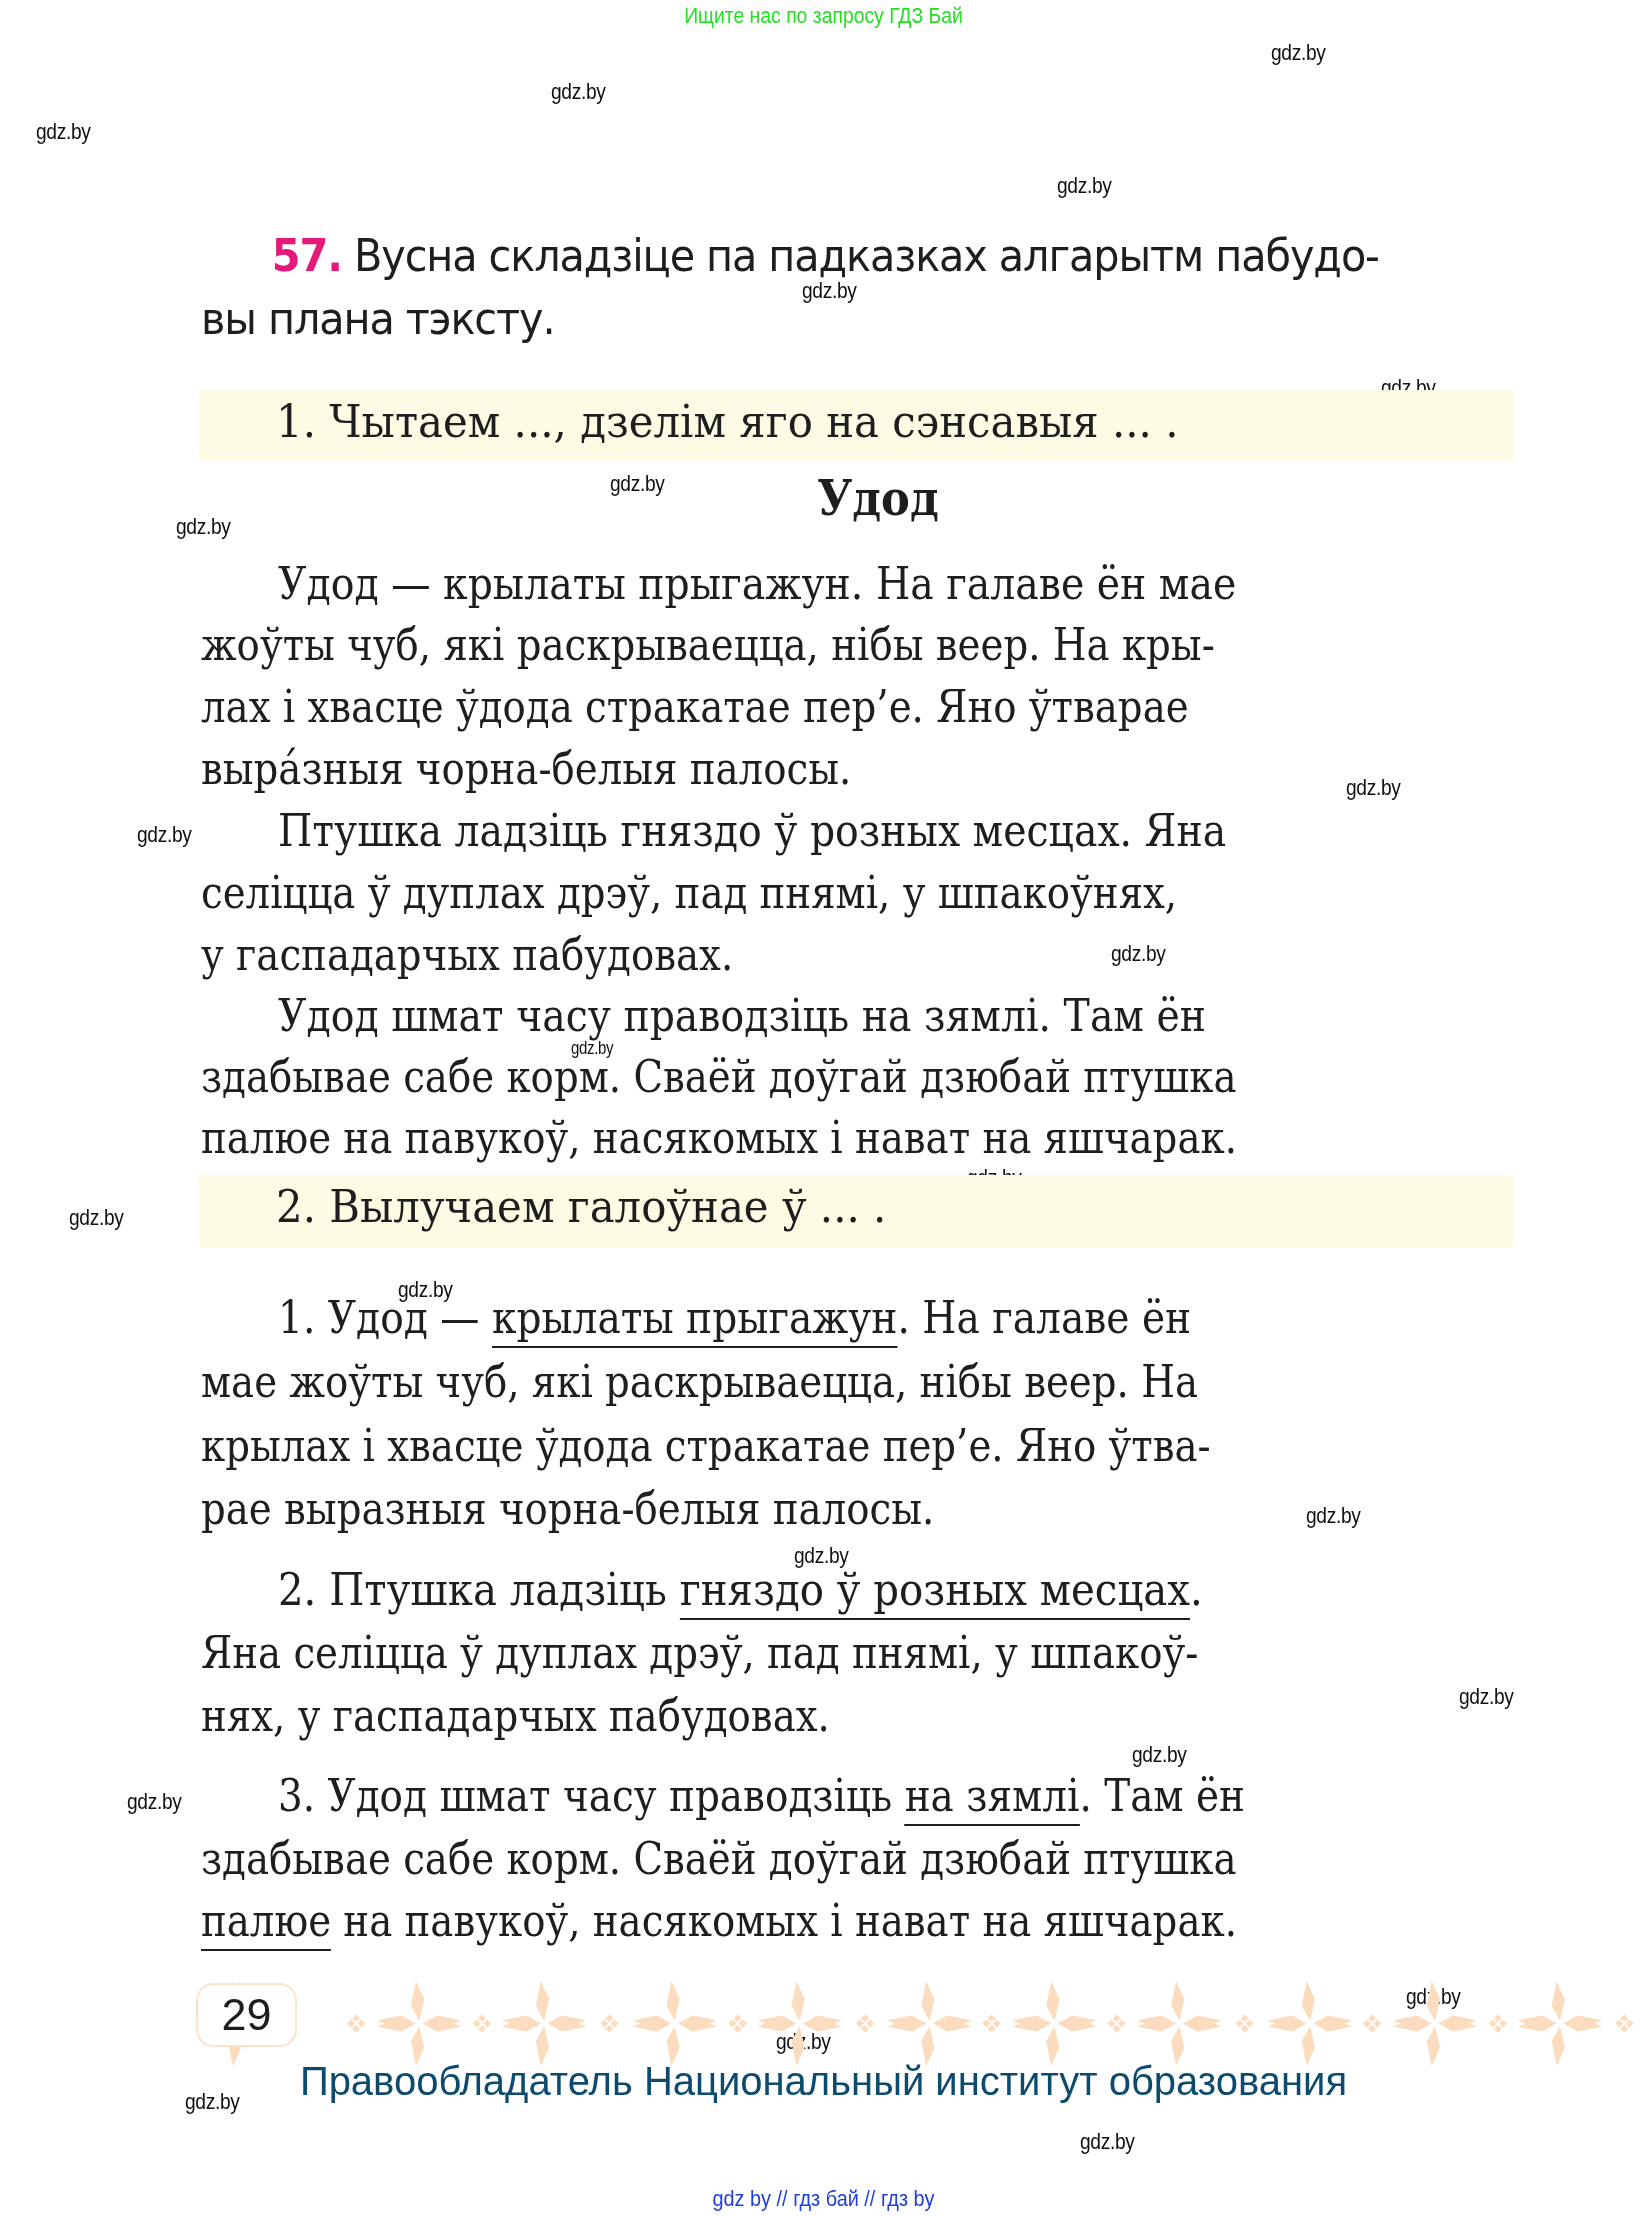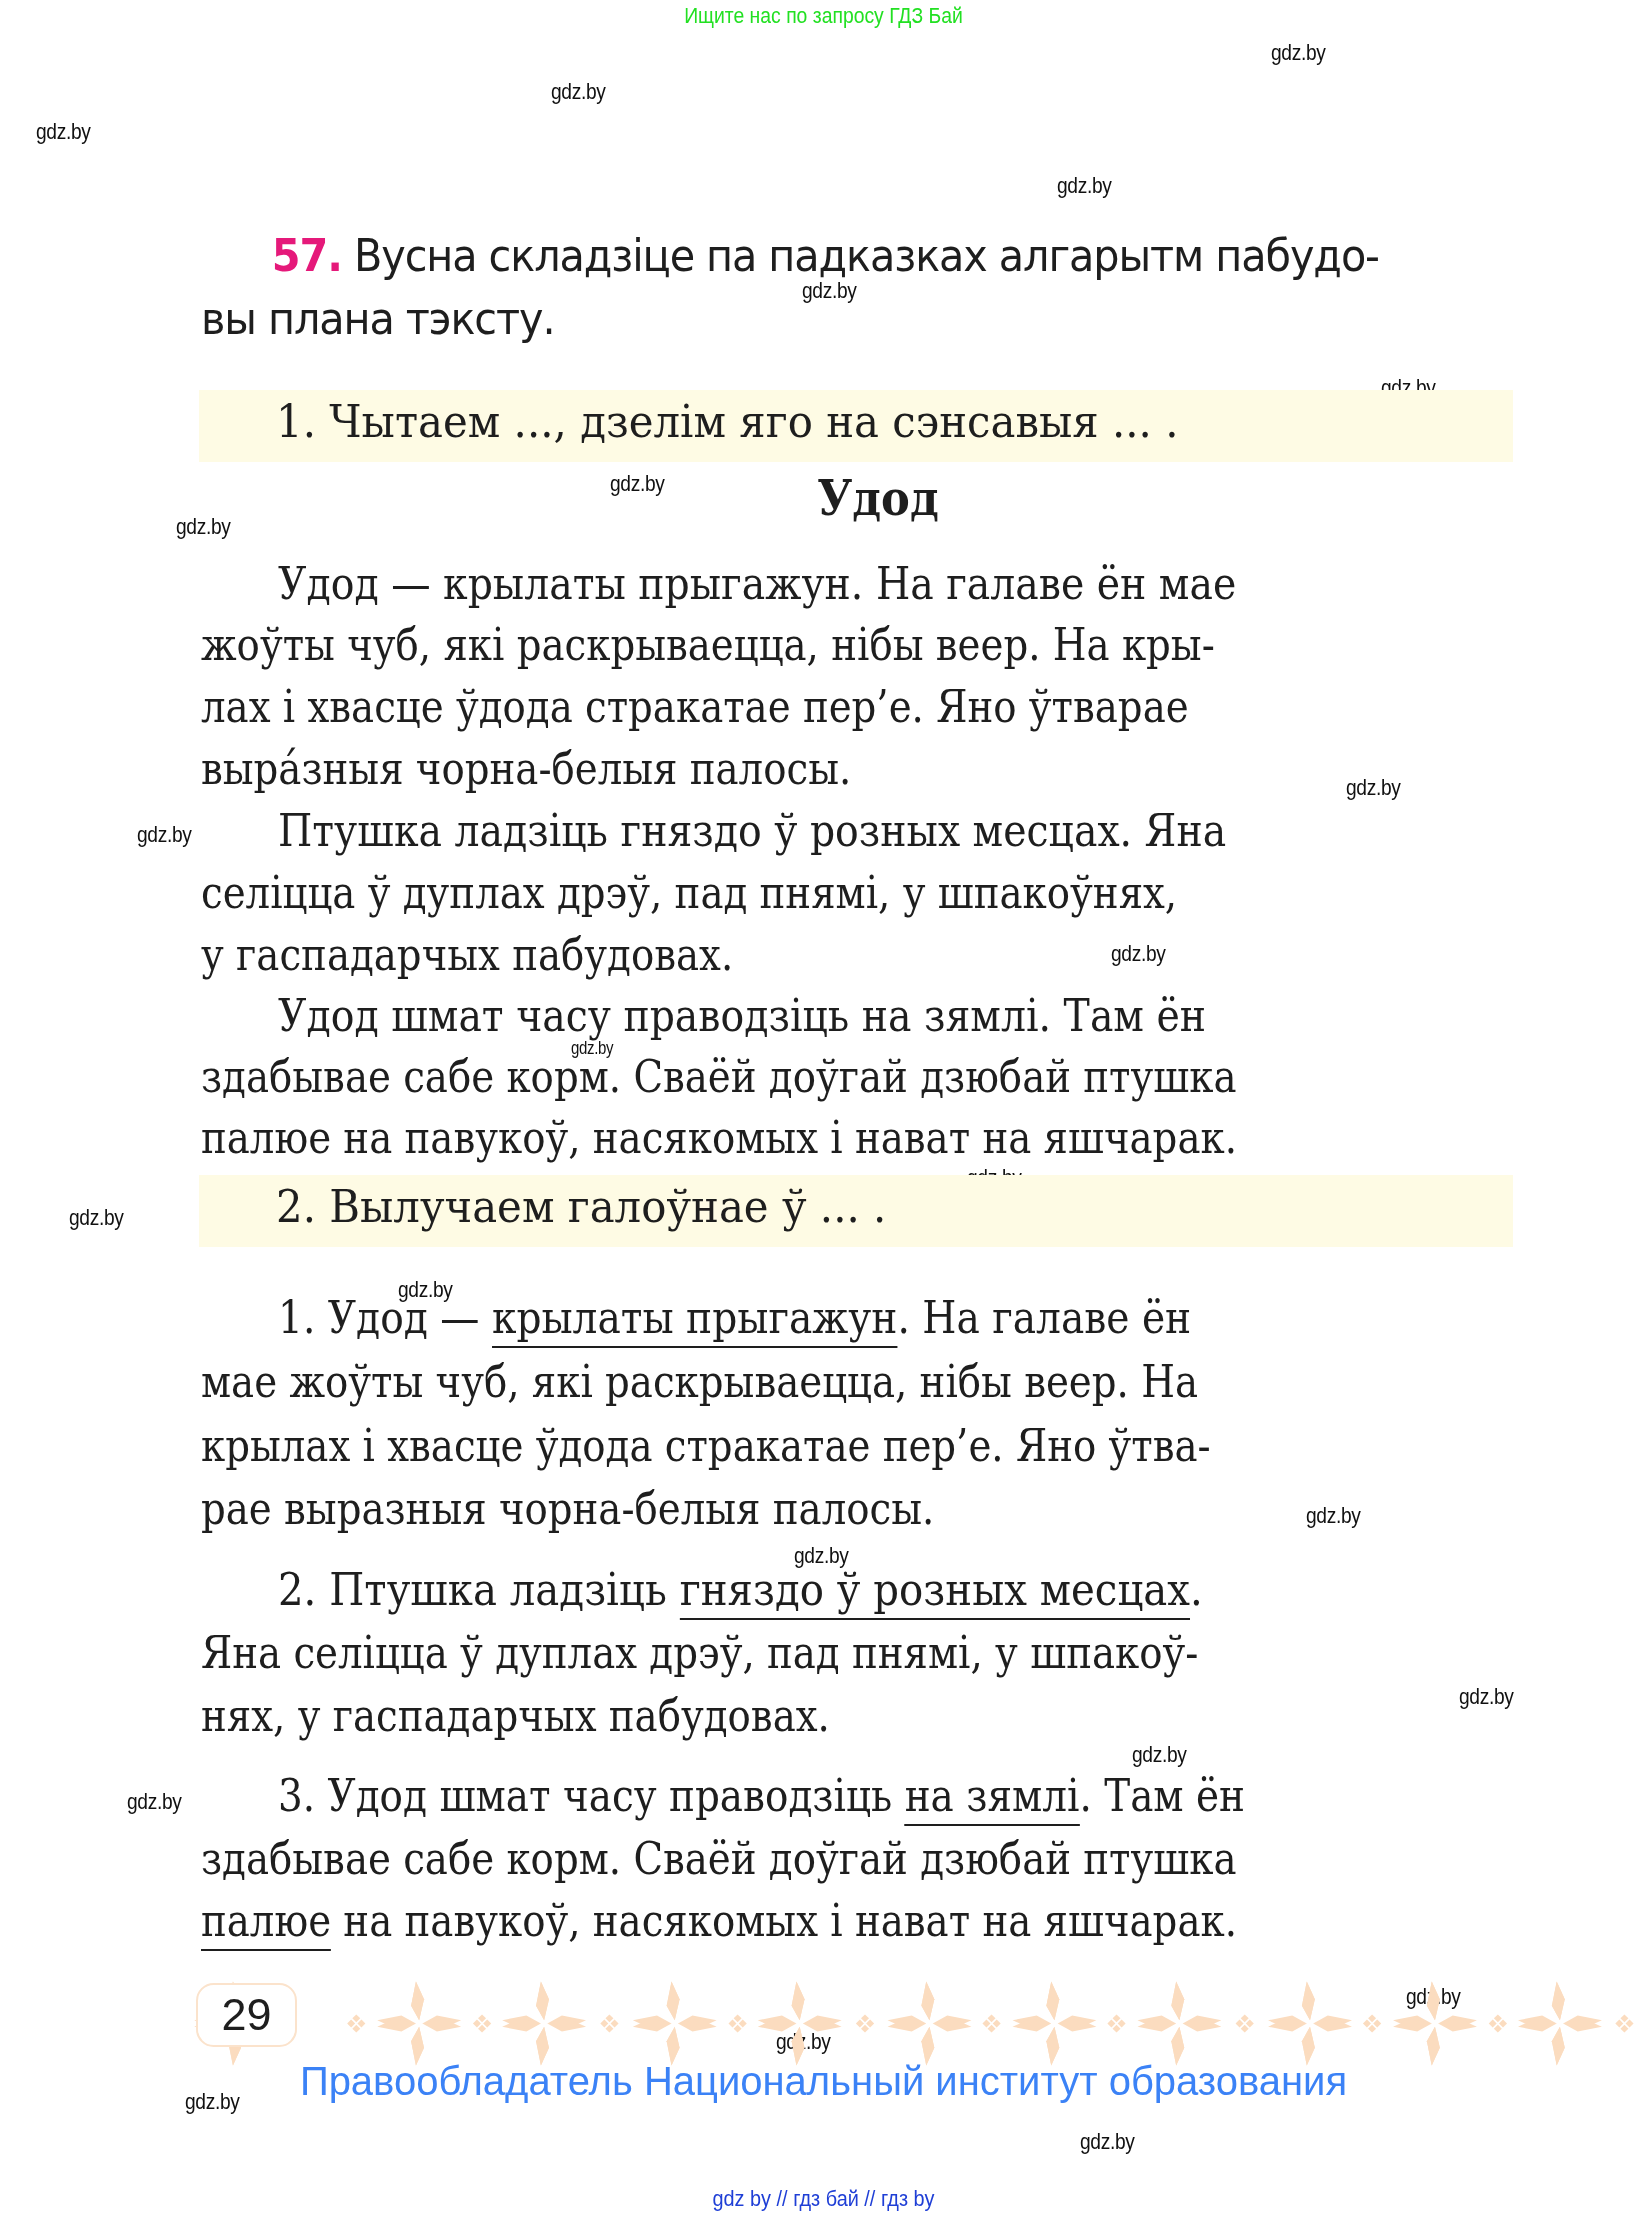--- a/index.html
+++ b/index.html
@@ -9,21 +9,21 @@
   .task { position:absolute; left:201px; width:1314px; font-family:"DejaVu Sans", sans-serif; font-size:45px; line-height:63px; color:#1e1e1e; letter-spacing:-1.2px; transform:scaleX(0.92); transform-origin:left top; }
   .task .num { color:#e5197a; font-weight:bold; margin-left:77px; }
   .hint-box { position:absolute; left:199px; width:1314px; height:72px; background:#fefbe4; }
   .hint-text { position:absolute; left:77px; top:4.8px; font-family:"DejaVu Serif", serif; font-size:45px; color:#1e1e1e; white-space:nowrap; transform:scaleX(0.93); transform-origin:left top; }
   .story-title { position:absolute; left:0; width:1647px; text-align:center; font-family:"DejaVu Serif", serif; font-weight:bold; font-size:48px; color:#1e1e1e; transform:scaleX(0.9); transform-origin:center top; padding-left:121px; box-sizing:border-box; }
   .line { position:absolute; left:201px; width:1314px; font-family:"DejaVu Serif", serif; font-size:45px; line-height:56px; color:#1e1e1e; white-space:nowrap; transform-origin:left top; }
   .line.indent { left:278px; width:1237px; }
   .u { border-bottom:2.4px solid #1e1e1e; padding-bottom:1.6px; }
   .ornament { position:absolute; left:137px; top:1979px; width:1510px; height:89px; }
   .page-box { position:absolute; left:196px; top:1983px; width:101px; height:64px; border:2.4px solid #fbe3cc; border-radius:17.7px; background:#ffffff; display:flex; align-items:center; justify-content:center; font-family:"Liberation Sans", sans-serif; font-size:45px; color:#1e1e1e; box-sizing:border-box; }
-  .copyright { position:absolute; left:0; width:1647px; top:2059px; text-align:center; font-family:"Liberation Sans", sans-serif; font-size:40px; color:#3b82f6; white-space:nowrap; }
+  .copyright { position:absolute; left:0; width:1647px; top:2059px; text-align:center; font-family:"Liberation Sans", sans-serif; font-size:40px; color:#0c4a6e; white-space:nowrap; }
   .bottom-links { position:absolute; left:0; width:1647px; top:2186px; text-align:center; font-family:"Liberation Sans", sans-serif; font-size:22.6px; color:#1f3fd6; transform:scaleX(0.88); transform-origin:center top; }
 </style>
 </head>
 <body>
 
 <div class="top-banner">Ищите нас по запросу ГДЗ Бай</div>
 
 <div class="wm" style="left:1271px;top:40px;">gdz.by</div>
 <div class="wm" style="left:551px;top:79px;">gdz.by</div>
 <div class="wm" style="left:36px;top:119px;">gdz.by</div>

